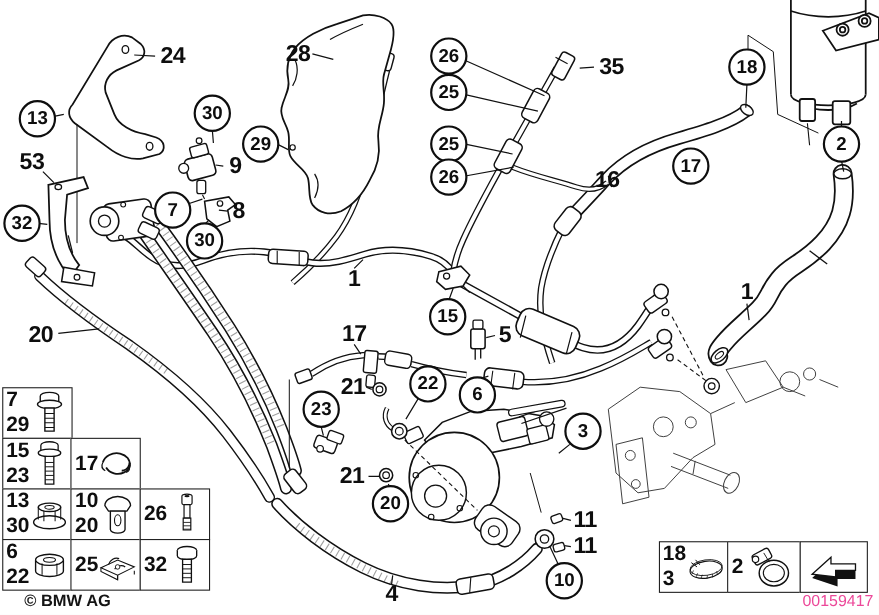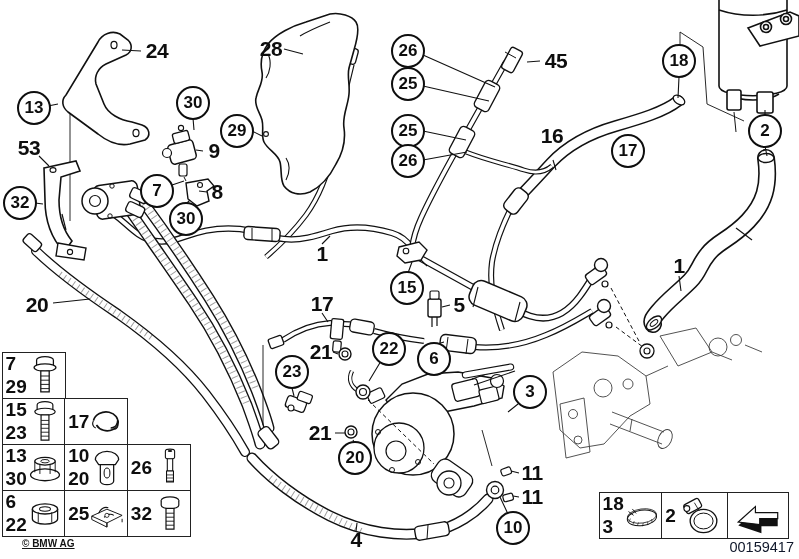--- a/index.html
+++ b/index.html
@@ -14,23 +14,23 @@
   .callout.circled{width:30px;height:30px;border:2px solid #0e0e0e;border-radius:50%;
     background:#fff;display:flex;align-items:center;justify-content:center;font-size:17px;}
   .trow{position:absolute;display:flex;z-index:5;}
   .tcell{width:64px;height:47px;border:1.4px solid #222;background:#fff;box-sizing:border-box;
     display:flex;align-items:center;padding:1px 2px;margin-left:-1.4px;}
   .tcell .nums{height:100%;display:flex;flex-direction:column;font-weight:bold;font-size:19px;
     line-height:20px;color:#0e0e0e;padding-left:1px;}
   .tcell .nums.two{justify-content:space-between;padding:2px 0 2px 1px;}
   .tcell .nums.one{justify-content:center;}
   .tcell .icn{flex:1;display:flex;justify-content:center;align-items:center;overflow:hidden;}
-  .footer-copy{position:absolute;left:22px;top:538px;font-size:10px;font-weight:bold;
-    color:#141414;z-index:5;text-decoration:underline;}
-  .footer-doc{position:absolute;right:5px;top:539px;font-size:14.5px;color:#0f172a;z-index:5;}
+  .footer-copy{position:absolute;left:22px;top:538px;font-size:15px;font-weight:bold;
+    color:#141414;z-index:5;}
+  .footer-doc{position:absolute;right:5px;top:539px;font-size:14.5px;color:#ec4899;z-index:5;}
 </style>
 </head>
 <body>
 
 <div class="diagram">
 
   <svg class="art" width="799" height="559" viewBox="0 0 799 559">
 
     <g stroke="#3f3f3f" stroke-width="0.9" fill="none">
       <path d="M553,372 L582,352 L618,356 L646,376 L650,404 L630,416 L604,444 L580,448 L560,430 Z"></path>
@@ -261,24 +261,24 @@
                M53,303 L90,299 M322,313 L328,322 M333,352 L338,354 M381,361 L369,381
                M292,388 L294,396 M335,433 L345,433 M355,444 L353,440 M434,345 L444,342
                M518,404 L508,412 M519,473 L511,471 M519,497 L513,496 M508,514 L500,497
                M356,531 L357,523"></path>
     </g>
   </svg>
 
   <div class="layer" id="callout-layer">
       <div class="callout plain" style="left: 157px; top: 51px;">24</div>
       <div class="callout plain" style="left: 271px; top: 49px;">28</div>
-      <div class="callout plain" style="left: 556px; top: 61px;">45</div>
+      <div class="callout plain" style="left: 556px; top: 61px;">35</div>
       <div class="callout plain" style="left: 29px; top: 148px;">53</div>
       <div class="callout plain" style="left: 214px; top: 151px;">9</div>
-      <div class="callout plain" style="left: 552px; top: 136px;">16</div>
+      <div class="callout plain" style="left: 552px; top: 164px;">16</div>
       <div class="callout plain" style="left: 217px; top: 192px;">8</div>
       <div class="callout plain" style="left: 322px; top: 254px;">1</div>
       <div class="callout plain" style="left: 459px; top: 305px;">5</div>
       <div class="callout plain" style="left: 679px; top: 266px;">1</div>
       <div class="callout plain" style="left: 37px; top: 305px;">20</div>
       <div class="callout plain" style="left: 322px; top: 304px;">17</div>
       <div class="callout plain" style="left: 321px; top: 352px;">21</div>
       <div class="callout plain" style="left: 320px; top: 433px;">21</div>
       <div class="callout plain" style="left: 532px; top: 473px;">11</div>
       <div class="callout plain" style="left: 532px; top: 497px;">11</div>

